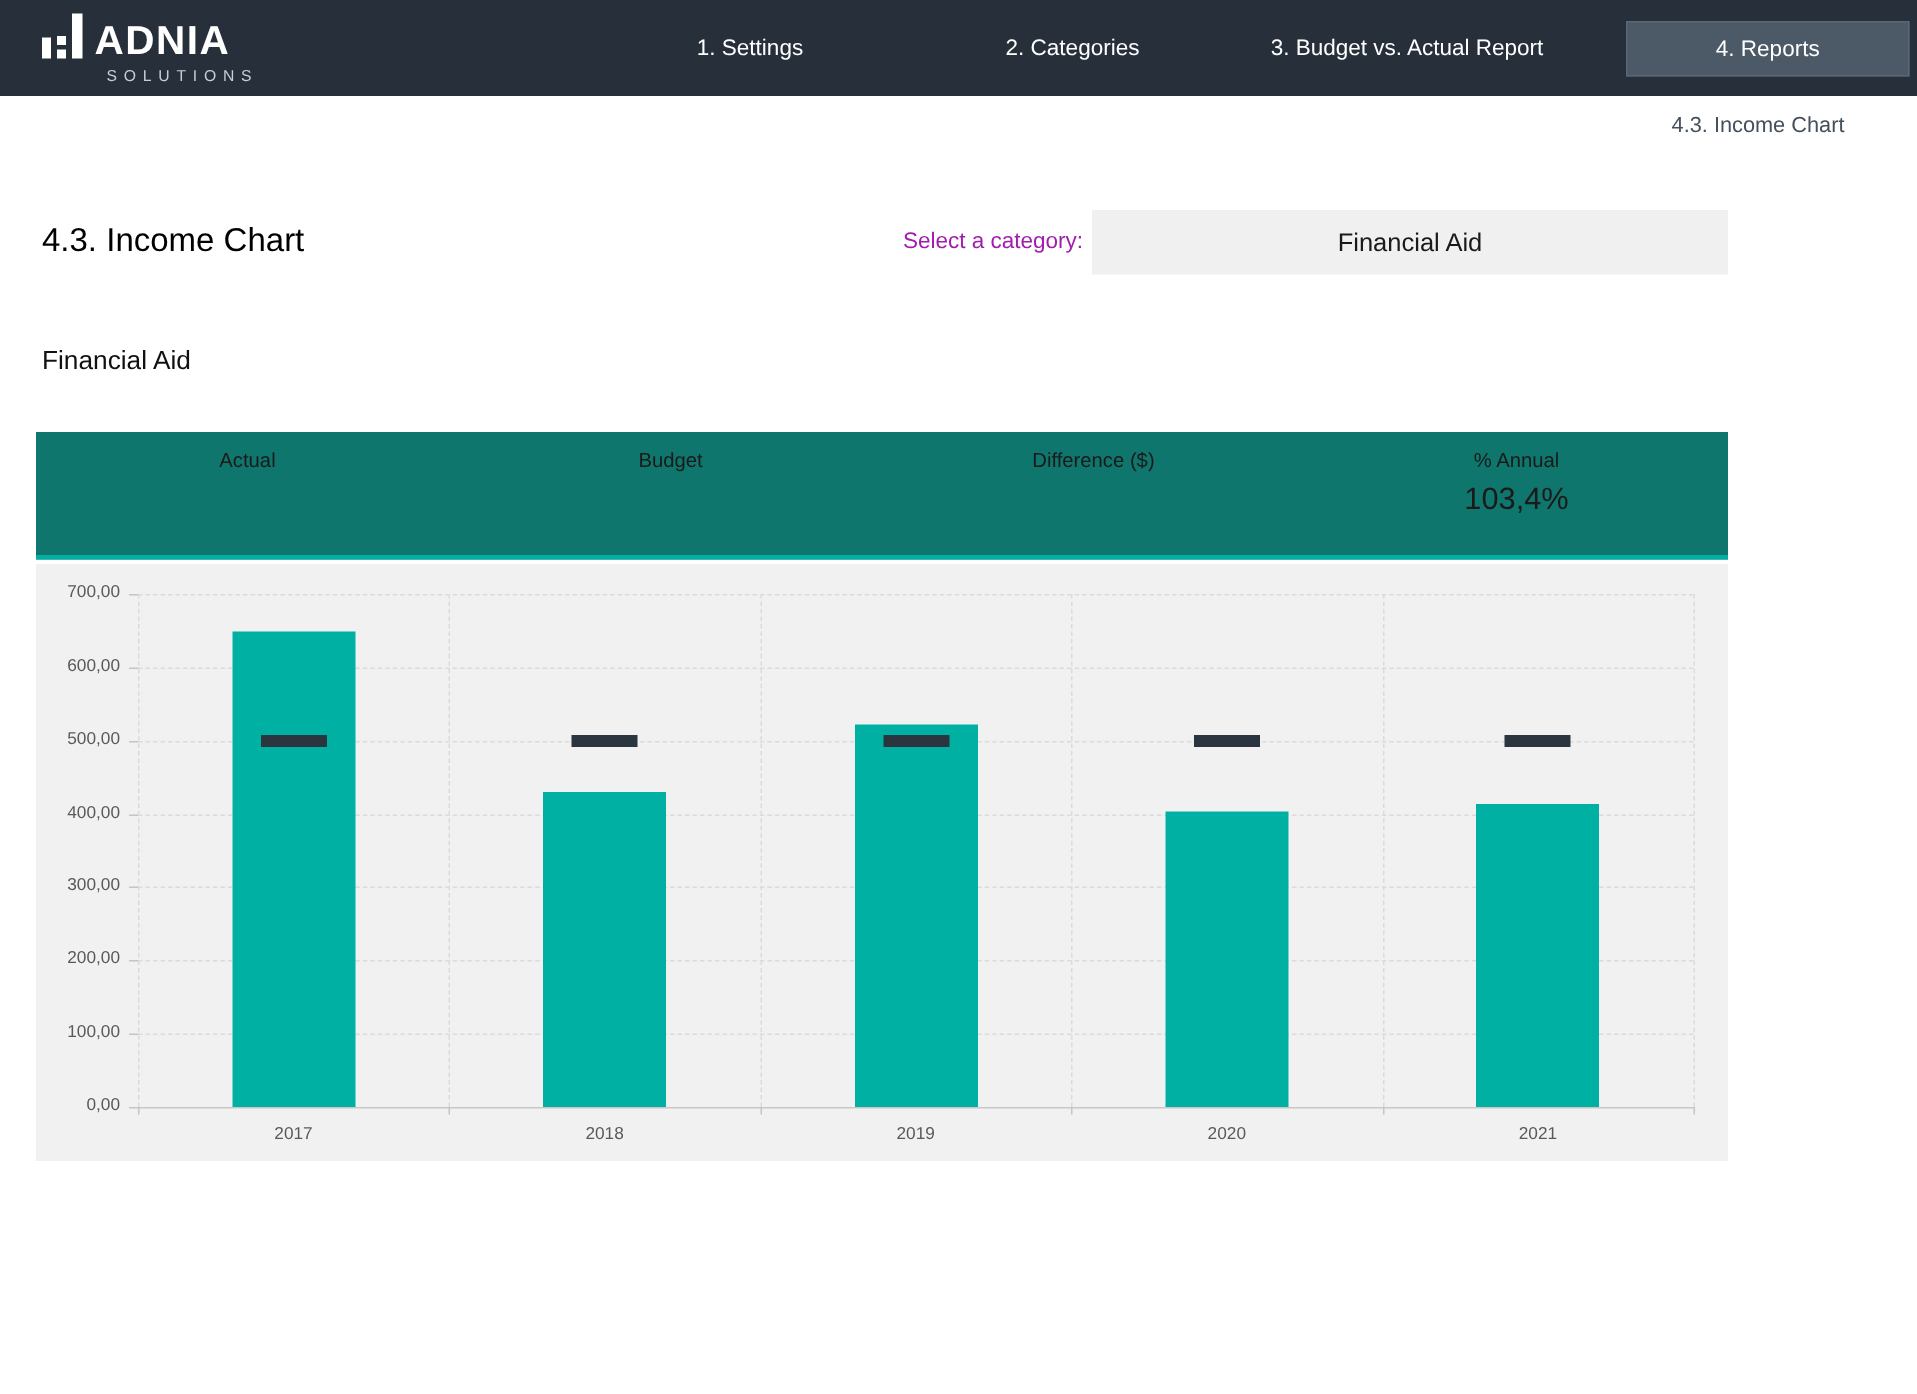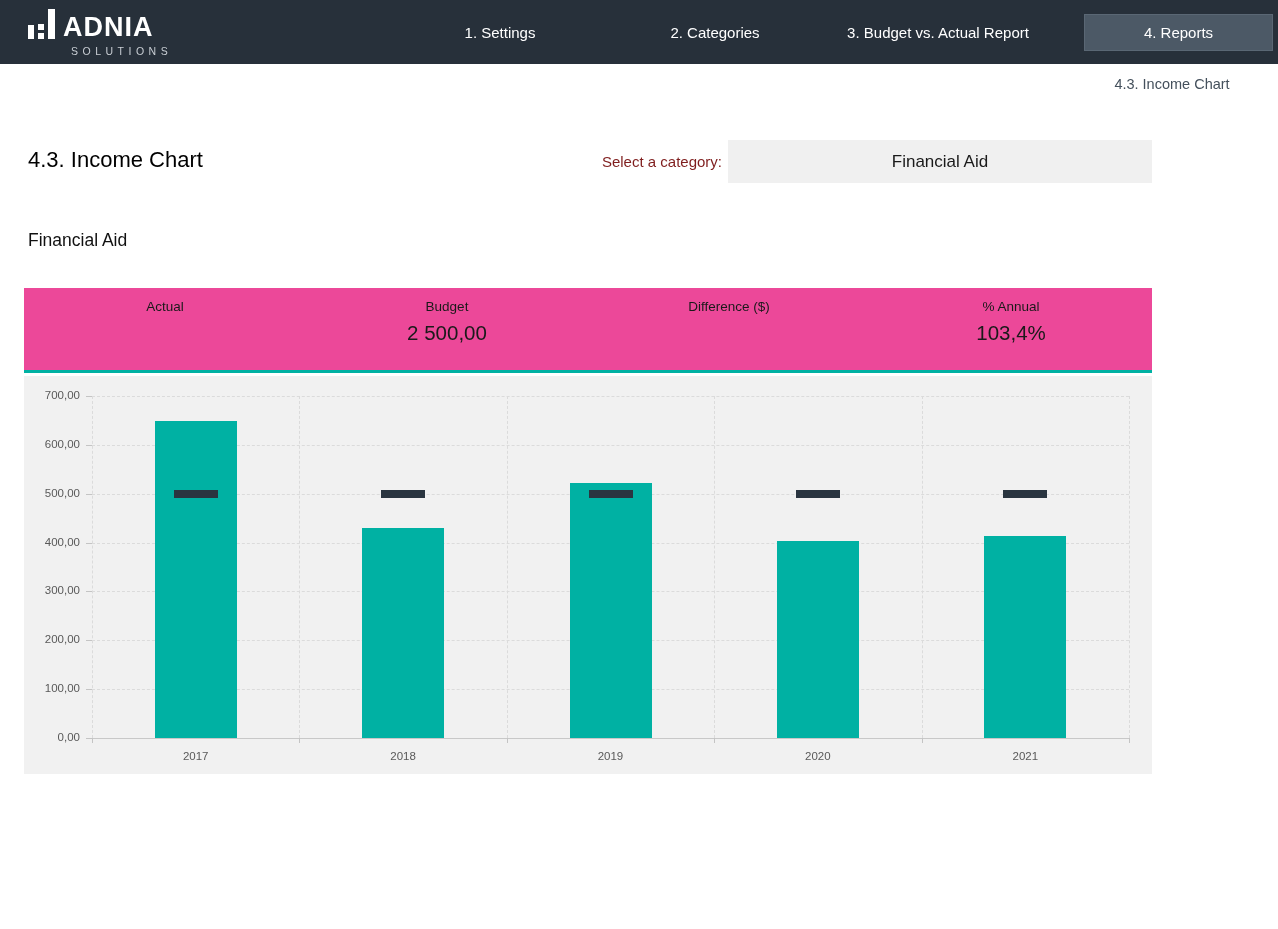--- a/index.html
+++ b/index.html
@@ -23,27 +23,27 @@
     border:1px solid #5A6774; color:#fff; font-size:15px; display:flex; align-items:center; justify-content:center; cursor:pointer; }
 
   
   .subnav { position:absolute; left:0; top:64px; width:1278px; height:39px; background:#fff; }
   .subnav-slate { position:absolute; left:0; top:0; width:1043px; height:39px; background:#47535F; }
   .subnav-item { position:absolute; top:20px; transform:translate(-50%,-50%); color:#F2F4F6; font-size:14px; white-space:nowrap; cursor:pointer; }
   .subnav-active { position:absolute; top:20px; transform:translate(-50%,-50%); color:#44505C; font-size:14.5px; white-space:nowrap; cursor:pointer; }
 
   
   .page-title { position:absolute; left:28px; top:147px; font-size:22px; color:#000; }
-  .category-label { position:absolute; left:722px; top:161px; transform:translate(-100%,-50%); font-size:15px; color:#7f1d1d; white-space:nowrap; }
+  .category-label { position:absolute; left:722px; top:161px; transform:translate(-100%,-50%); font-size:15px; color:#a21caf; white-space:nowrap; }
   .category-select { position:absolute; left:728px; top:140px; width:424px; height:43px; background:#F0F0F0;
     display:flex; align-items:center; justify-content:center; font-size:17px; color:#1a1a1a; cursor:pointer; }
   .section-title { position:absolute; left:28px; top:230px; font-size:17.5px; color:#111; }
 
   
-  .summary { position:absolute; left:24px; top:288px; width:1128px; height:85px; background:#ec4899;
+  .summary { position:absolute; left:24px; top:288px; width:1128px; height:85px; background:#0f766e;
     border-bottom:3px solid #00B1A3; display:flex; }
   .metric { flex:1; text-align:center; }
   .metric-label { margin-top:11px; font-size:13.5px; color:#1a1a1a; }
   .metric-value { margin-top:7px; font-size:20.5px; color:#1a1a1a; }
 
   
   .chart-panel { position:absolute; left:24px; top:376px; width:1128px; height:398px; background:#F1F1F1; }
   .plot { position:absolute; left:68px; top:20px; width:1037px; height:342px; }
   .hgrid { position:absolute; left:0; width:1037px; height:0; border-top:1px dashed #DBDBDB; }
   .baseline { position:absolute; left:0; width:1037px; height:0; border-top:1px solid #C8C8C8; }
@@ -91,21 +91,20 @@
     <span>Financial Aid</span>
   </div>
   <div class="section-title">Financial Aid</div>
 
   <div class="summary">
     <div class="metric">
       <div class="metric-label">Actual</div>
     </div>
     <div class="metric">
       <div class="metric-label">Budget</div>
-      <div class="metric-value">2 500,00</div>
     </div>
     <div class="metric">
       <div class="metric-label">Difference ($)</div>
     </div>
     <div class="metric">
       <div class="metric-label">% Annual</div>
       <div class="metric-value">103,4%</div>
     </div>
   </div>
 

